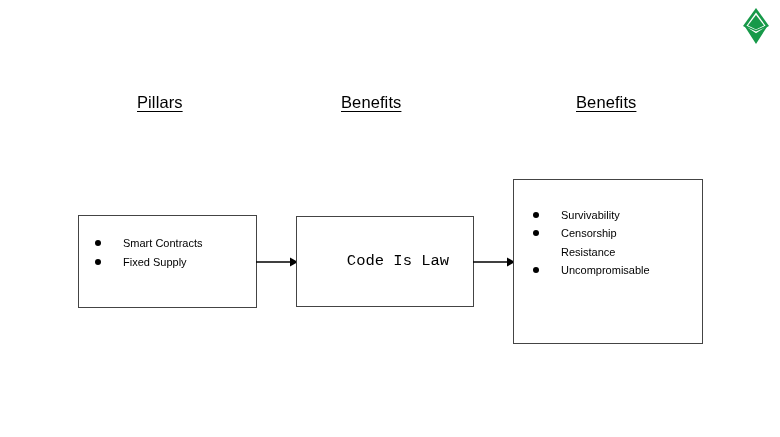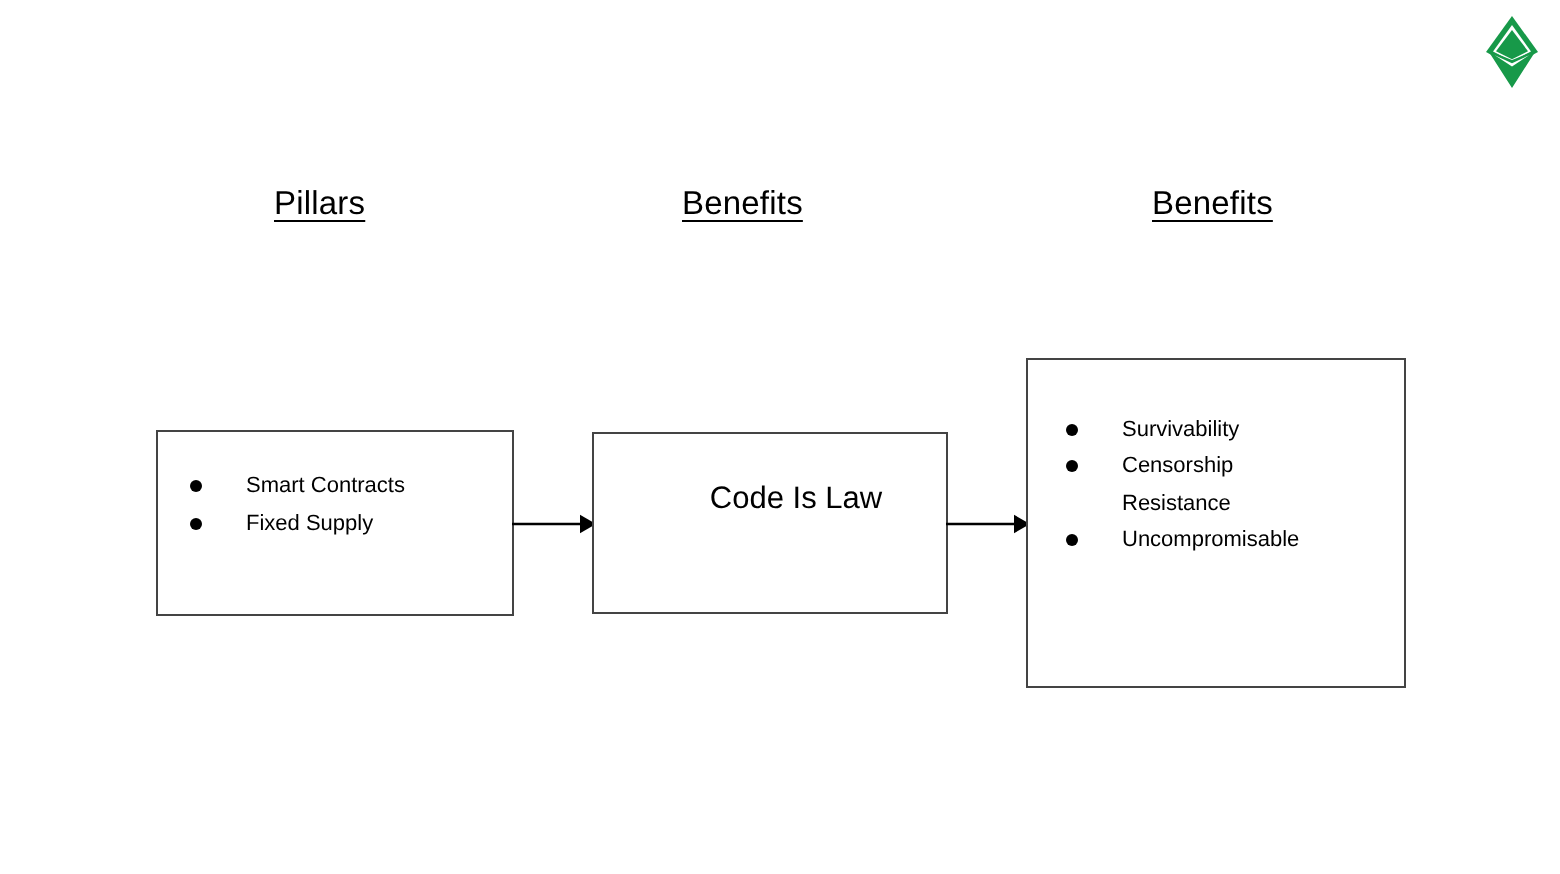--- a/index.html
+++ b/index.html
@@ -96,22 +96,23 @@
   .box-label {
     position: absolute;
     font-size: 15.5px;
     line-height: 19px;
     color: #000000;
     text-align: center;
     white-space: nowrap;
   }
   #label-principle {
     left: 296px;
-    top: 240px;
+    top: 252px;
     width: 204px;
+    font-family: Liberation Mono, monospace;
   }
 
   
   .connector {
     position: absolute;
     height: 14px;
   }
   #connector-1 { left: 256px; top: 255px; width: 42px; }
   #connector-2 { left: 473px; top: 255px; width: 42px; }
 </style>

